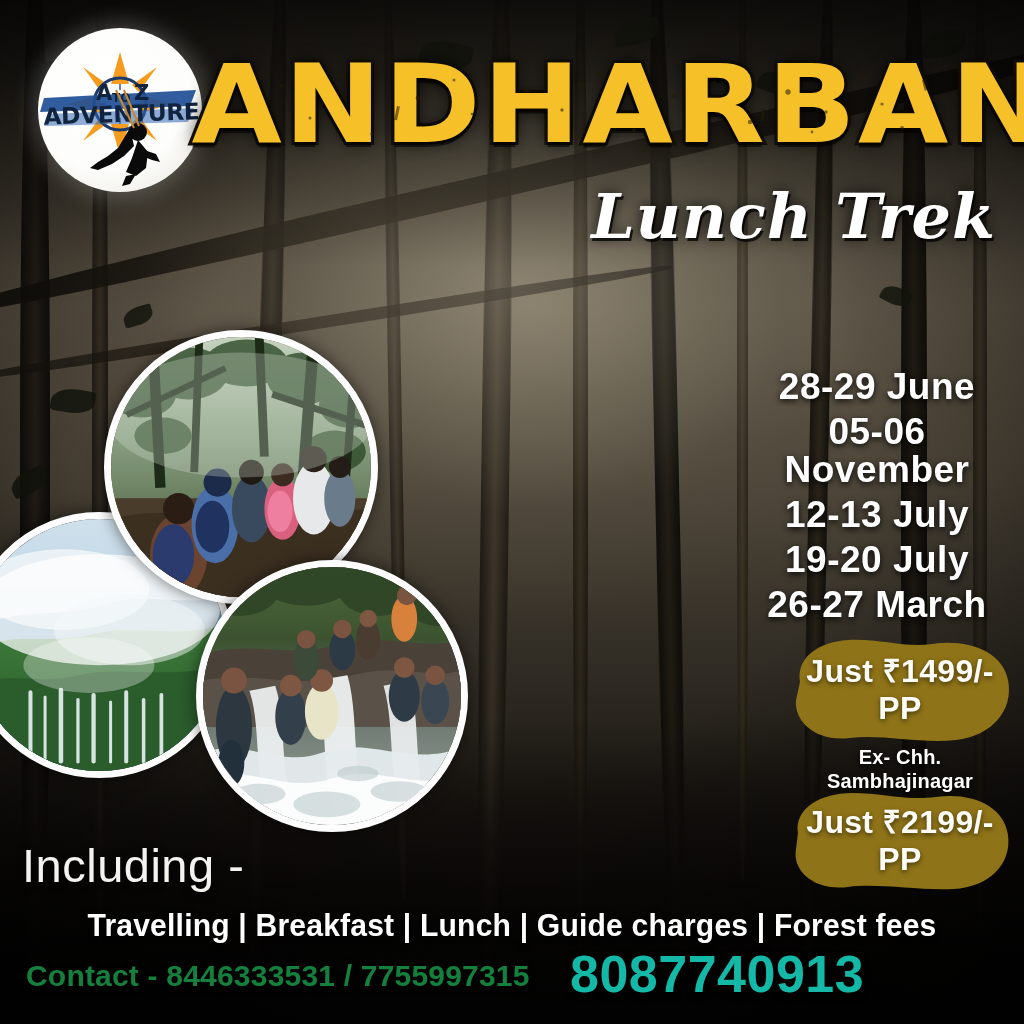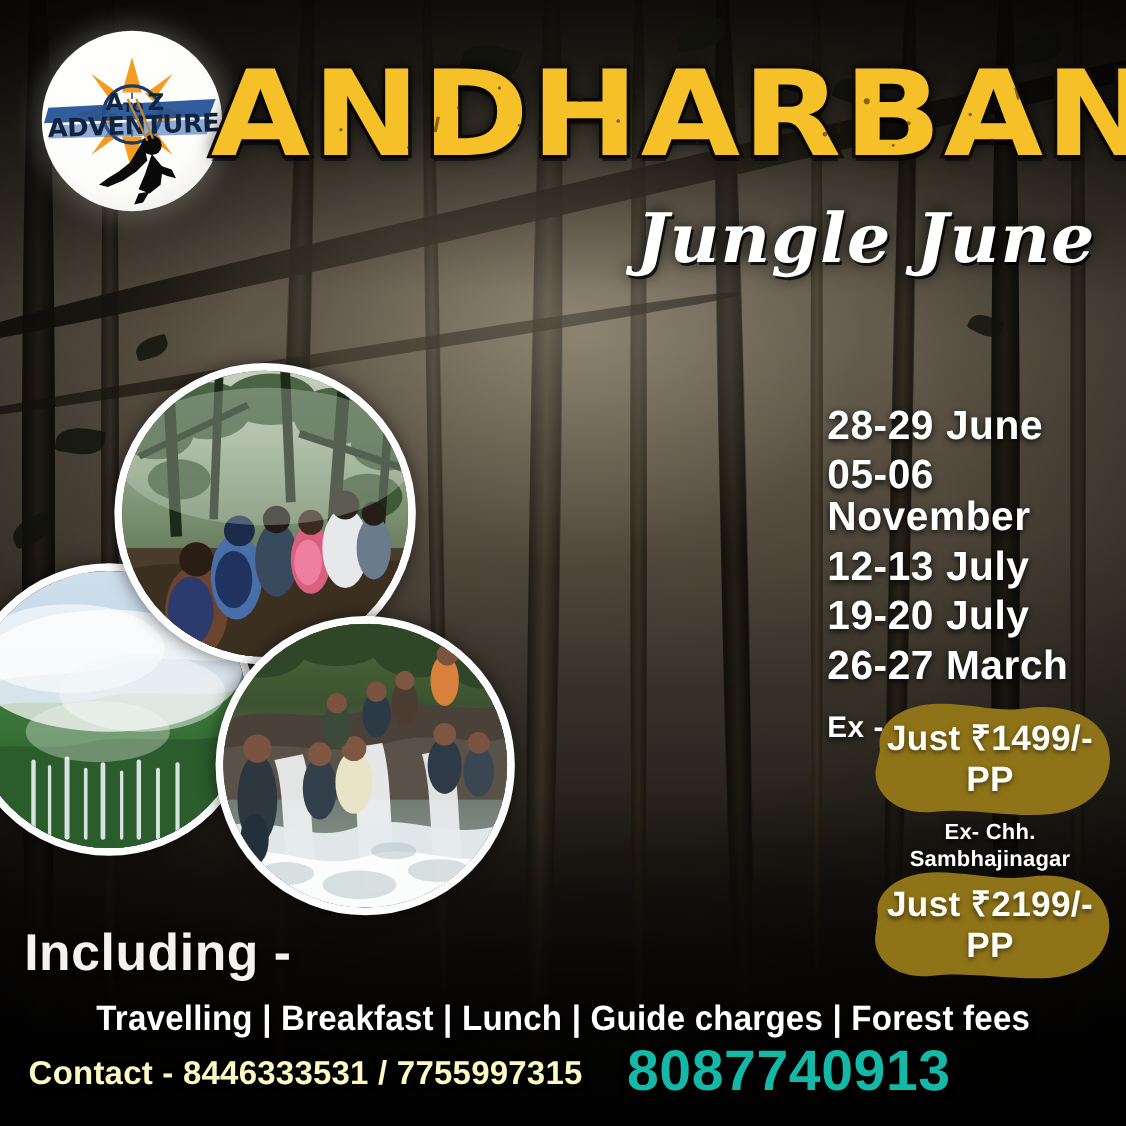--- a/index.html
+++ b/index.html
@@ -77,21 +77,21 @@
     border:7px solid #fdfdfd;box-sizing:border-box;
     box-shadow:0 0 16px rgba(0,0,0,.55);
   }
   #photo-valley{left:-34px;top:512px;width:266px;height:266px;z-index:3;}
   #photo-trek{left:104px;top:330px;width:274px;height:274px;z-index:4;}
   #photo-falls{left:196px;top:560px;width:272px;height:272px;z-index:5;}
   .ph-in{position:absolute;inset:0;}
 
   
   #dates{
-    position:absolute;right:22px;top:368px;width:250px;
+    position:absolute;right:22px;top:368px;width:250px;text-align:center;
   }
   .date-line{
     font-size:37px;line-height:38px;font-weight:bold;color:#ffffff;
     margin-bottom:7px;letter-spacing:.5px;
     text-shadow:0 2px 6px rgba(0,0,0,.9);
   }
   #ex-pune{
     font-size:27px;line-height:30px;font-weight:bold;color:#ffffff;
     margin-top:22px;letter-spacing:.5px;text-shadow:0 2px 6px rgba(0,0,0,.9);
   }
@@ -109,33 +109,33 @@
   }
   #ex-sambhaji{
     position:absolute;right:10px;top:745px;width:228px;text-align:center;
     font-size:20px;line-height:24px;font-weight:bold;color:#ffffff;
     letter-spacing:.2px;text-shadow:0 2px 6px rgba(0,0,0,.95);
   }
 
   
   #including{
     position:absolute;left:22px;top:840px;
-    font-size:47px;line-height:52px;color:#f4f3f0;font-weight:700;
+    font-size:47px;line-height:52px;color:#f4f3f0;font-weight:400;
     letter-spacing:.5px;text-shadow:0 2px 8px rgba(0,0,0,.9);
   }
   #inclusions{
     position:absolute;left:0;right:0;top:906px;text-align:center;
     font-size:32px;line-height:38px;font-weight:bold;color:#ffffff;
     letter-spacing:.2px;transform:scaleX(.94);
     text-shadow:0 2px 7px rgba(0,0,0,.95);
     white-space:nowrap;
   }
   #contact{
     position:absolute;left:26px;top:957px;
-    font-size:30px;line-height:38px;font-weight:bold;color:#fef9c3;
+    font-size:30px;line-height:38px;font-weight:bold;color:#15803d;
     letter-spacing:.2px;text-shadow:0 2px 7px rgba(0,0,0,.95);
     white-space:nowrap;
   }
   #phone-big{
     position:absolute;left:570px;top:944px;
     font-size:52px;line-height:60px;font-weight:bold;color:#14b8a6;
     letter-spacing:.5px;text-shadow:0 2px 9px rgba(0,0,0,.95);
     white-space:nowrap;
   }
 </style>
@@ -256,21 +256,21 @@
       <circle cx="430" cy="40" r="1.5"></circle>
         <circle cx="590" cy="86" r="1.4"></circle>
         <circle cx="660" cy="58" r="1.6"></circle>
       <rect x="175" y="60" width="3" height="14" transform="rotate(12 175 60)"></rect>
       <rect x="355" y="36" width="2.5" height="12" transform="rotate(-9 355 36)"></rect>
       <rect x="540" y="62" width="3" height="13" transform="rotate(7 540 62)"></rect>
       <rect x="700" y="34" width="2.5" height="11" transform="rotate(-14 700 34)"></rect>
     </g>
   </svg>
 
-  <div id="subtitle">Jungle June</div>
+  <div id="subtitle">Lunch Trek</div>
 
   <div class="photo" id="photo-valley">
     <svg class="ph-in" viewBox="0 0 100 100" preserveAspectRatio="xMidYMid slice">
       <defs>
         <linearGradient id="vsky" x1="0" y1="0" x2="0" y2="1">
           <stop offset="0%" stop-color="#cfe0ec"></stop>
             <stop offset="45%" stop-color="#bcd3e4"></stop>
           <stop offset="100%" stop-color="#8fb6c9"></stop>
         </linearGradient>
         <linearGradient id="vgrn" x1="0" y1="0" x2="0" y2="1">

